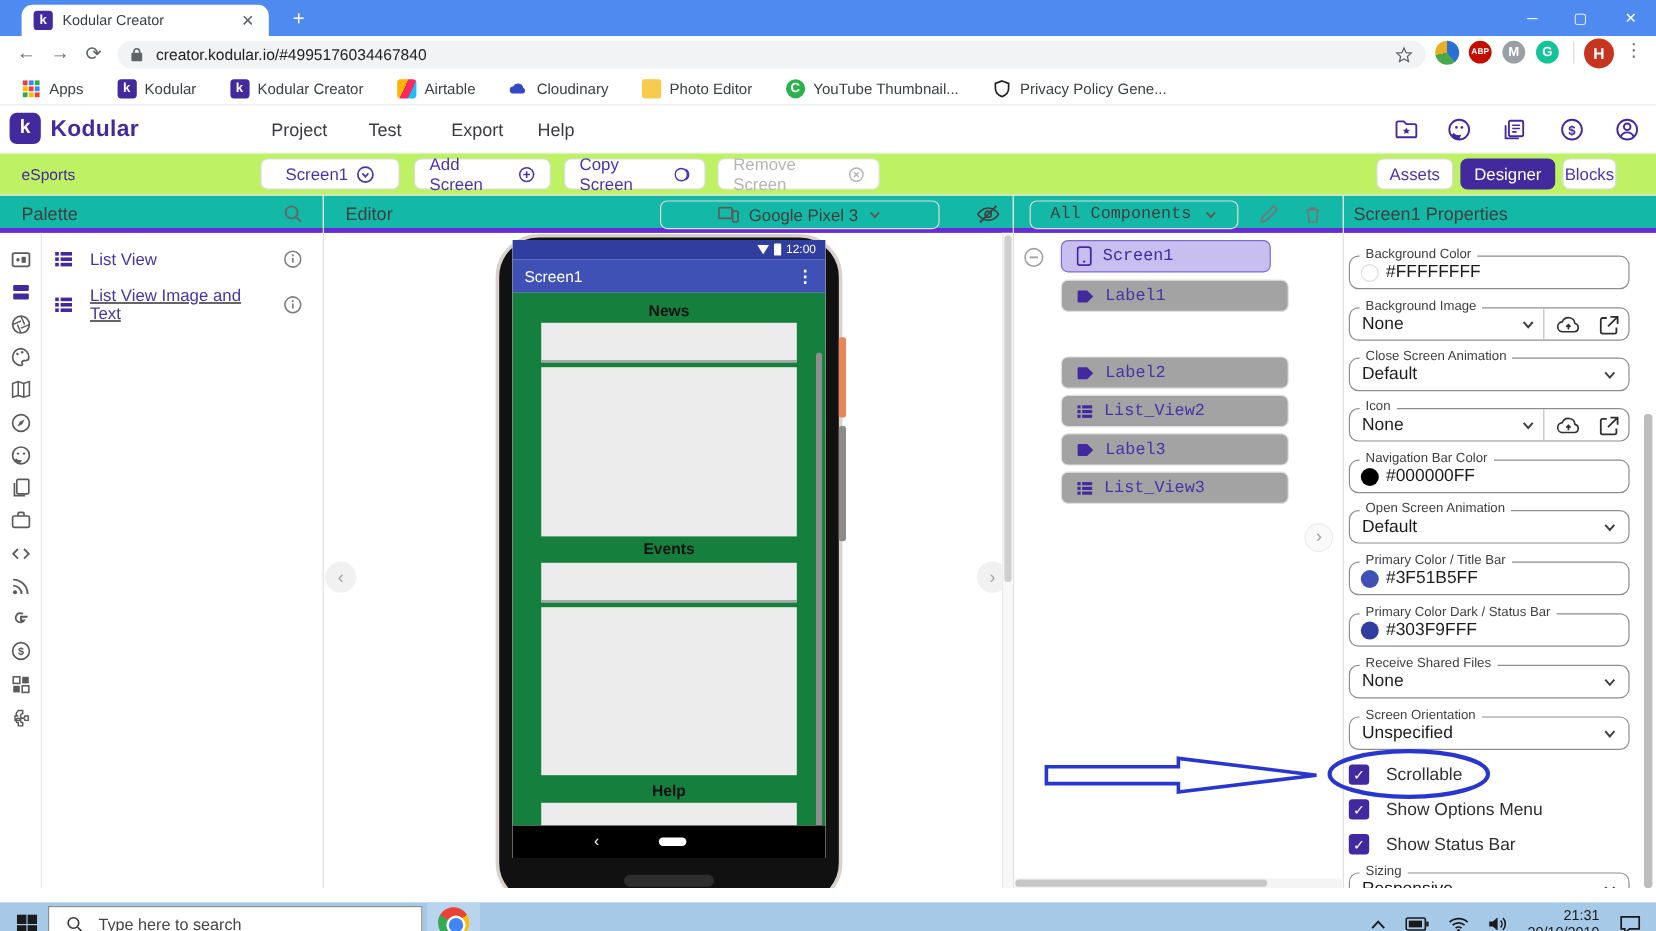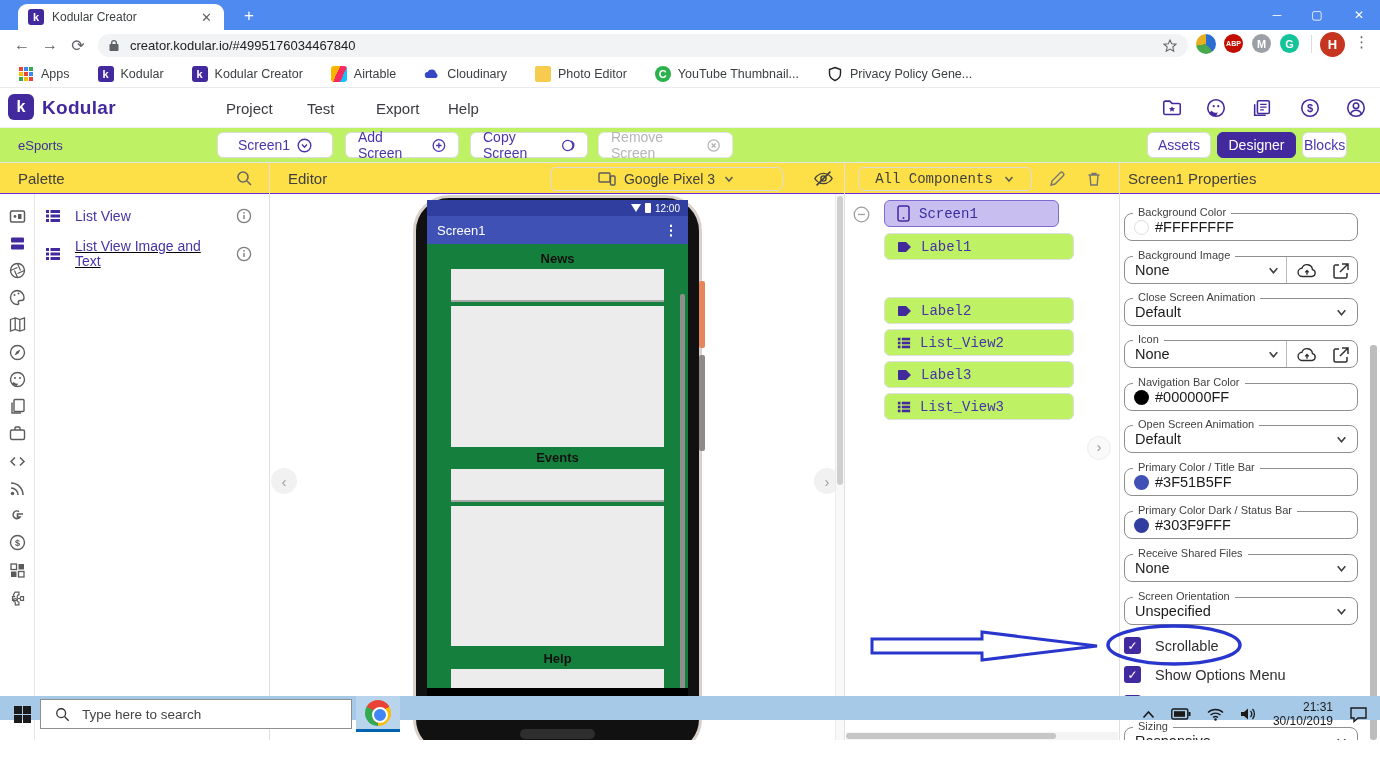--- a/index.html
+++ b/index.html
@@ -39,21 +39,21 @@
 
   
   .sbar { position:absolute; left:0; top:128px; width:1380px; height:35px; background:#bef264; border-bottom:1px solid #e3e3e3; }
   .proj { position:absolute; left:18px; top:10px; font-size:13px; color:#43299E; }
   .sbtn { position:absolute; top:4px; height:26px; border:1px solid #dcdcdc; border-radius:6px; background:#fff; color:#4a34ad; font-size:14px; display:flex; align-items:center; justify-content:center; gap:7px; padding:0 12px; }
   .sbtn.disabled { color:#b5b5b5; border-color:#e6e6e6; }
   .sbtn.filled { background:#43299E; color:#fff; border-color:#43299E; }
 
   
   .panel { position:absolute; top:163px; height:577px; background:#fff; overflow:hidden; }
-  .phead { position:absolute; left:0; top:0; right:0; height:31px; border-bottom:1px solid #6d28d9; background:#fde047; }
+  .phead { position:absolute; left:0; top:0; right:0; height:31px; border-bottom:4px solid #6d28d9; background:#14b8a6; }
   .ptitle { position:absolute; left:18px; top:7px; font-size:15px; color:#3f3f3f; }
 
   
   #palette { left:0; width:270px; border-right:1px solid #e0e0e0; }
   .pstrip { position:absolute; left:0; top:31px; width:35px; bottom:0; border-right:1px solid #e6e6e6; }
   .cat { position:absolute; left:0; width:34px; height:26px; display:flex; align-items:center; justify-content:center; color:#5b5b5b; }
   .cat.sel { color:#43299E; }
   .cat.sel::before { content:""; position:absolute; left:0; top:-1px; width:32px; height:28px; background:#d7cef5; border-radius:0 14px 14px 0; z-index:-1; }
   .pitem-label { font-size:14px; color:#4634a6; line-height:15px; }
   .info-ic { width:16px; height:16px; color:#7d7d7d; }
@@ -74,42 +74,42 @@
   .seclabel { position:absolute; left:0; width:100%; text-align:center; font-weight:bold; font-size:13px; color:#111; }
   .lvbox { position:absolute; left:24px; width:213px; background:#ececec; }
   .pnav { height:27px; background:#000; position:relative; }
   .pscrollbar { position:absolute; right:3px; top:50px; width:5px; height:400px; background:#8f8f8f; border-radius:2px; }
   .sidebtn { position:absolute; right:-6px; width:6px; border-radius:2px; }
 
   
   #components { left:845px; width:275px; border-right:1px solid #e0e0e0;font-family:Liberation Mono, monospace; }
   .compsel { position:absolute; left:13px; top:4px; width:174px; height:24px; border:1px solid #dcdcdc; border-radius:6px; display:flex; align-items:center; justify-content:center; gap:10px; font-size:14px; color:#3f3f3f; }
   .tool-ic { position:absolute; top:7px; width:18px; height:18px; color:#757575; }
-  .tnode { position:absolute; height:27px; border:1px solid #dfdfdf; border-radius:6px; background:#bef264; display:flex; align-items:center; gap:9px; padding:0 0 0 12px; font-size:14px; color:#4634a6; }
+  .tnode { position:absolute; height:27px; border:1px solid #dfdfdf; border-radius:6px; background:#a3a3a3; display:flex; align-items:center; gap:9px; padding:0 0 0 12px; font-size:14px; color:#4634a6; }
   .tnode.root { background:#c8bff0; border-color:#7e6ad0; color:#3a2c9e; }
   .hscroll { position:absolute; left:1px; right:1px; bottom:0; height:8px; background:#f4f4f4; }
   .hthumb { position:absolute; left:0; top:1px; width:210px; height:6px; background:#c6c6c6; border-radius:3px; }
 
   
   #props { left:1120px; width:260px; }
   .pfield { position:absolute; left:4px; width:234px; height:28px; border:1px solid #8e8e8e; border-radius:8px; background:#fff; }
   .pflegend { position:absolute; left:8px; top:-8px; background:#fff; padding:0 5px; font-size:11px; color:#3f3f3f; white-space:nowrap; }
   .pfval { position:absolute; left:10px; top:5px; font-size:14.5px; color:#1b1b1b; white-space:nowrap; }
   .pfval.shift { left:30px; }
   .swatch { position:absolute; left:9px; top:6px; width:15px; height:15px; border-radius:50%; }
   .chev { position:absolute; top:7px; width:13px; height:13px; color:#3f3f3f; }
   .fdiv { position:absolute; left:161px; top:0; bottom:0; width:1px; background:#bdbdbd; }
   .fic { position:absolute; top:4px; width:20px; height:20px; color:#2f2f2f; }
   .cbrow { position:absolute; left:4px; display:flex; align-items:center; gap:14px; }
   .cbox { width:17px; height:17px; background:#4129A0; border-radius:3px; color:#fff; font-size:12px; display:flex; align-items:center; justify-content:center; }
   .cblabel { font-size:14.5px; color:#2f2f2f; }
   .propscroll { position:absolute; right:3px; top:182px; width:7px; height:395px; background:#bdbdbd; border-radius:3px; }
 
   
-  .taskbar { position:absolute; left:0; top:696px; width:1380px; height:24px; background:#a6c9e8; display:flex; align-items:center;padding-left:44px; }
+  .taskbar { position:absolute; left:0; top:752px; width:1380px; height:24px; background:#a6c9e8; display:flex; align-items:center;padding-left:44px; }
   .tsearch { position:absolute; left:40px; top:3px; width:312px; height:30px; background:#fff; border:1px solid #8f8f8f; display:flex; align-items:center; padding-left:14px; gap:12px; font-size:13.5px; color:#444; }
   .chromebtn { position:absolute; left:356px; top:0; width:44px; height:36px; background:#b9d5ee; display:flex; align-items:center; justify-content:center; border-bottom:3px solid #0063b1; }
   .chromelogo { width:26px; height:26px; border-radius:50%; background:conic-gradient(from -60deg,#EA4335 0 120deg,#FBBC05 120deg 240deg,#34A853 240deg 360deg); position:relative; }
   .chromelogo::after { content:""; position:absolute; left:7px; top:7px; width:12px; height:12px; background:#4285F4; border:2px solid #fff; border-radius:50%; }
   .hbadge { position:absolute; right:6px; bottom:3px; width:12px; height:12px; border-radius:50%; background:#c5351f; color:#fff; font-size:8px; font-weight:bold; display:flex; align-items:center; justify-content:center; }
   .tray { position:absolute; right:12px; top:0; height:36px; display:flex; align-items:center; gap:16px; color:#1a1a1a; }
   .clock { text-align:right; font-size:12px; line-height:14px; color:#1a1a1a; }
 
   
   #annot { position:absolute; left:0; top:0; width:1380px; height:776px; pointer-events:none; z-index:50; }

